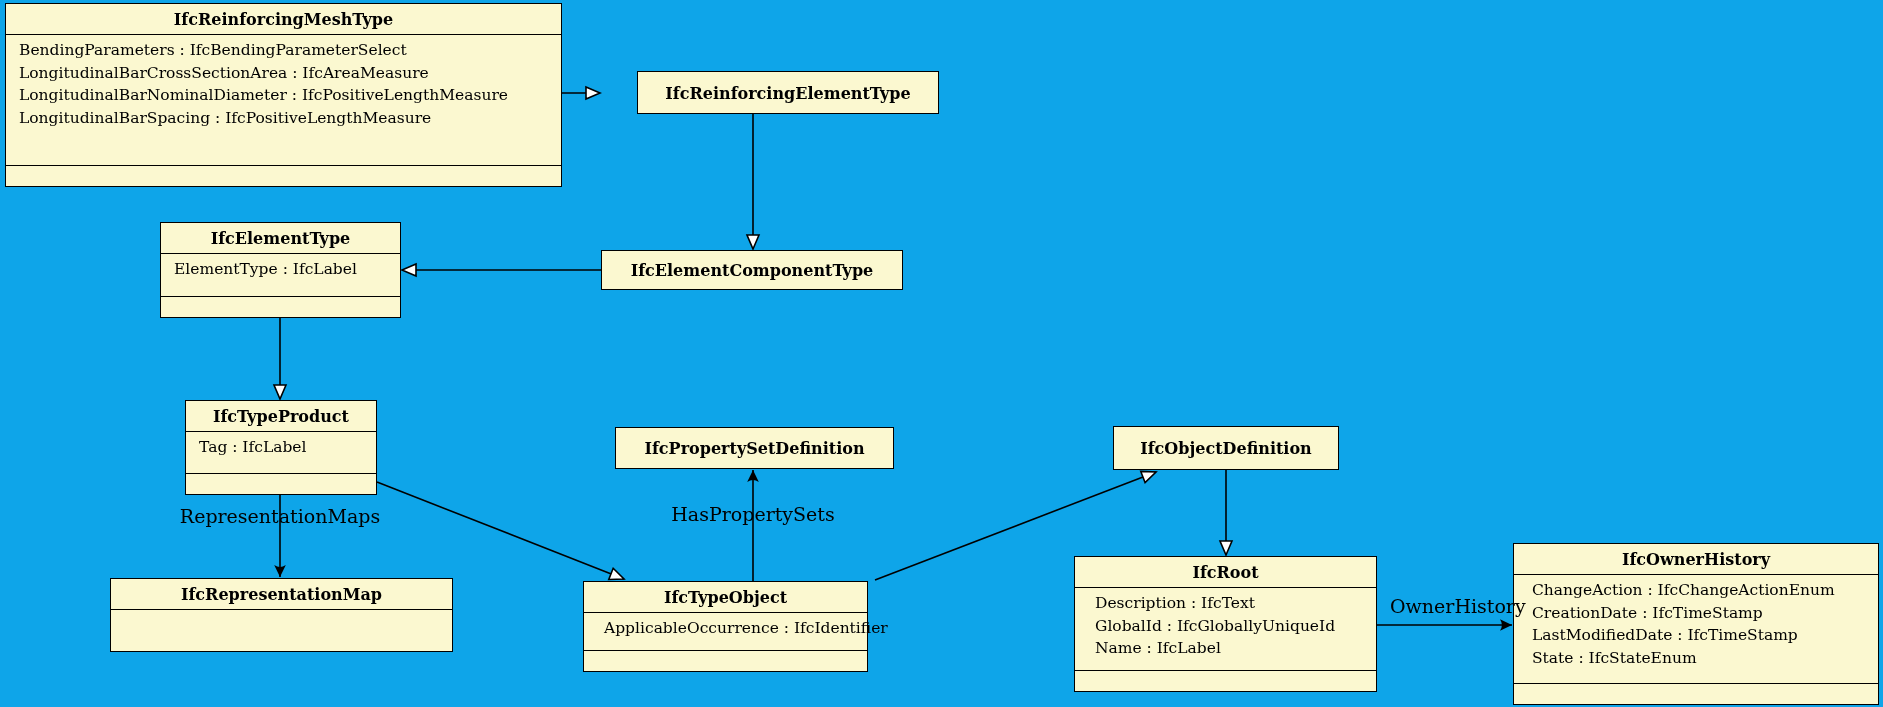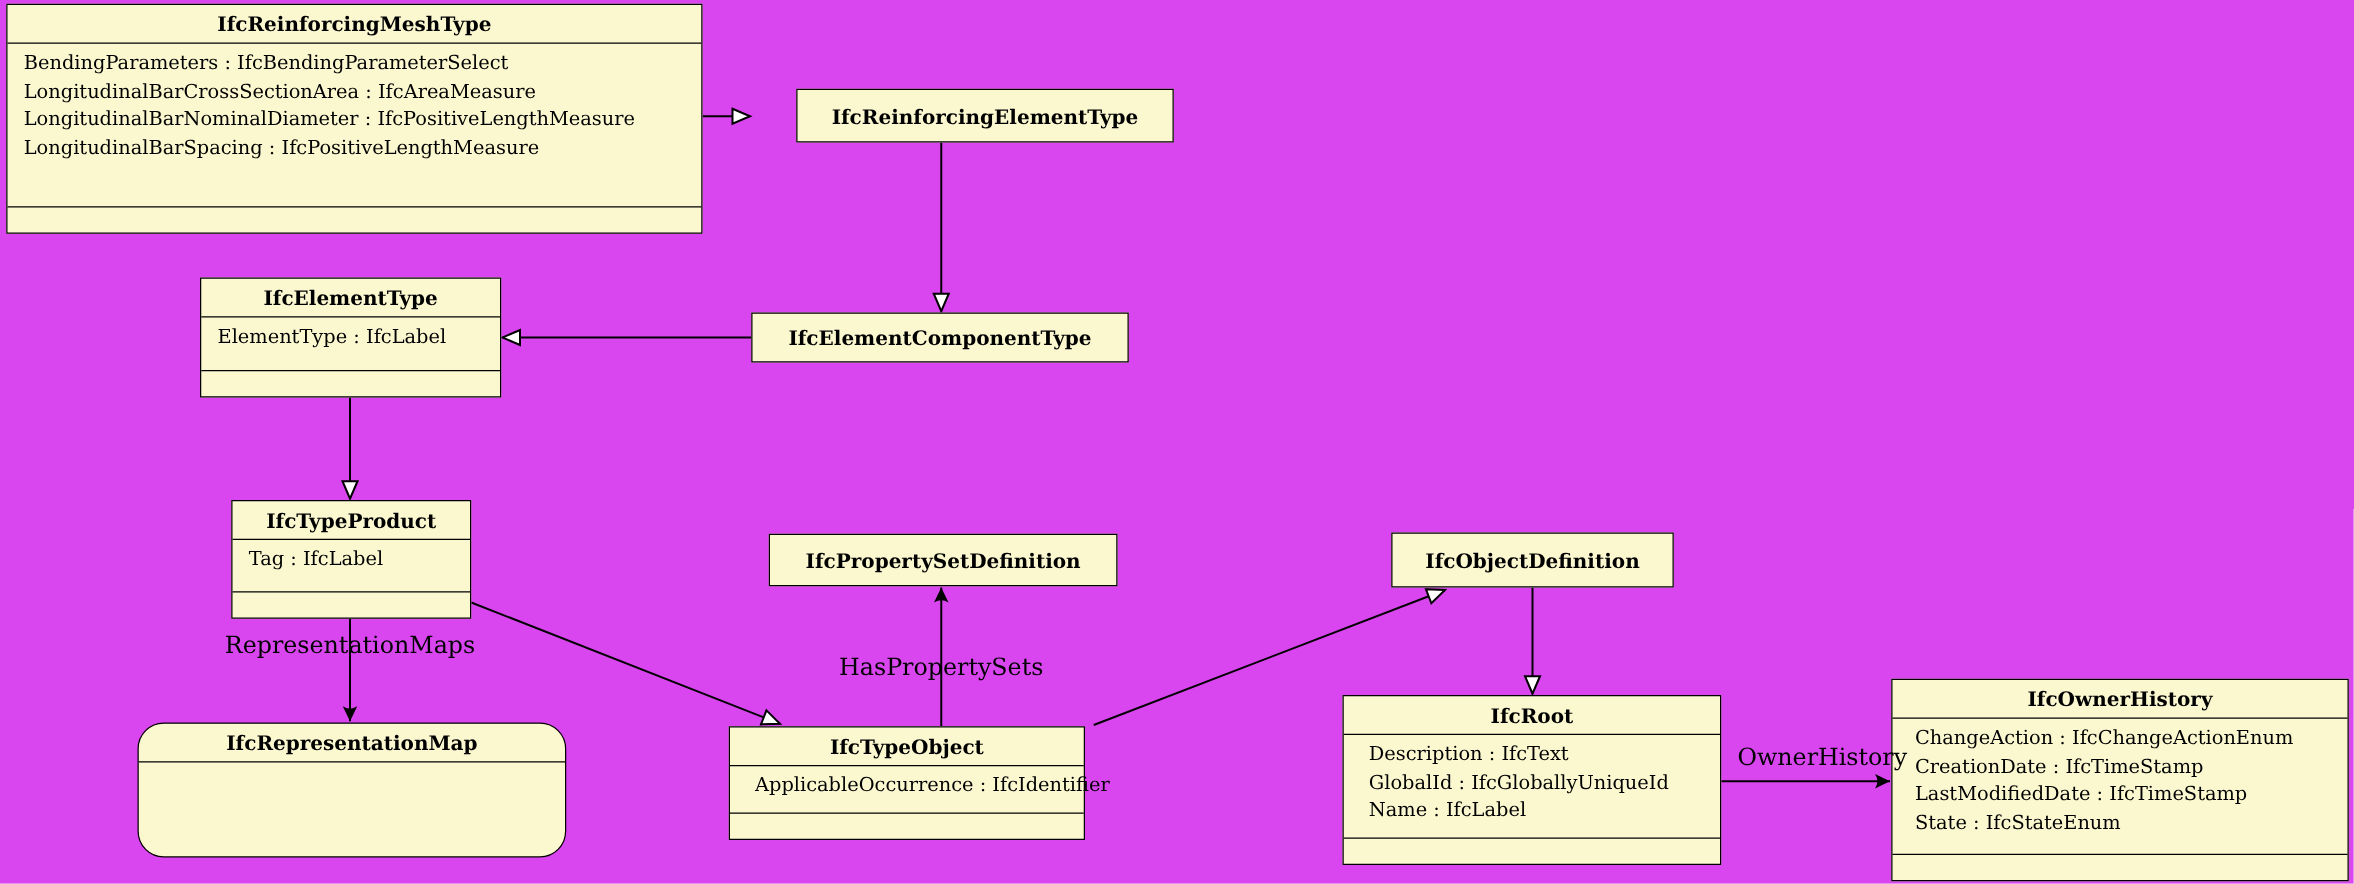--- a/index.html
+++ b/index.html
@@ -53,21 +53,21 @@
   .cls.single { justify-content: center; }
   .edge-label {
     position: absolute;
     font-size: 19px;
     white-space: nowrap;
   }
 </style>
 </head>
 <body>
 
-<div id="canvas" style="background: #d946ef;">
+<div id="canvas" style="background: #0ea5e9;">
 
   <svg id="edges" width="1883" height="707" viewBox="0 0 1883 707">
     <defs>
       <marker id="tri" markerUnits="userSpaceOnUse" markerWidth="18" markerHeight="16" viewBox="0 0 18 16" refX="16" refY="8" orient="auto">
         <path d="M2,2 L16,8 L2,14 Z" fill="#ffffff" stroke="#000000" stroke-width="1.6"></path>
       </marker>
       <marker id="vee" markerUnits="userSpaceOnUse" markerWidth="16" markerHeight="14" viewBox="0 0 16 14" refX="14" refY="7" orient="auto">
         <path d="M14,7 L2,1.2 Q5.8,7 2,12.8 Z" fill="#000000" stroke="none"></path>
       </marker>
     </defs>
@@ -121,21 +121,21 @@
   </div>
 
   <div class="cls single" style="left:615px; top:427px; width:279px; height:42px;">
     <div class="title">IfcPropertySetDefinition</div>
   </div>
 
   <div class="cls single" style="left:1113px; top:426px; width:226px; height:44px;">
     <div class="title">IfcObjectDefinition</div>
   </div>
 
-  <div class="cls multi" style="left:110px; top:578px; width:343px; height:108px;border-radius:21px;">
+  <div class="cls multi" style="left:110px; top:578px; width:343px; height:74px;">
     <div class="title">IfcRepresentationMap</div>
     <div class="empty-compartment"></div>
   </div>
 
   <div class="cls multi" style="left:583px; top:581px; width:285px; height:91px;">
     <div class="title">IfcTypeObject</div>
     <div class="attrs" style="padding-left:20px;">
       <div class="attr-line">ApplicableOccurrence : IfcIdentifier</div>
     </div>
     <div class="empty-compartment"></div>
@@ -156,16 +156,16 @@
     <div class="attrs" style="padding-left:18px;">
       <div class="attr-line">ChangeAction : IfcChangeActionEnum</div>
       <div class="attr-line">CreationDate : IfcTimeStamp</div>
       <div class="attr-line">LastModifiedDate : IfcTimeStamp</div>
       <div class="attr-line">State : IfcStateEnum</div>
     </div>
     <div class="empty-compartment"></div>
   </div>
 
   <div class="edge-label" style="left:160px; top:505px; width:240px; text-align:center;">RepresentationMaps</div>
-  <div class="edge-label" style="left:633px; top:503px; width:240px; text-align:center;margin-top:20px;">HasPropertySets</div>
+  <div class="edge-label" style="left:633px; top:503px; width:240px; text-align:center;">HasPropertySets</div>
   <div class="edge-label" style="left:1390px; top:595px; width:126px; text-align:right;">OwnerHistory</div>
 
 </div>
 
 </body></html>

